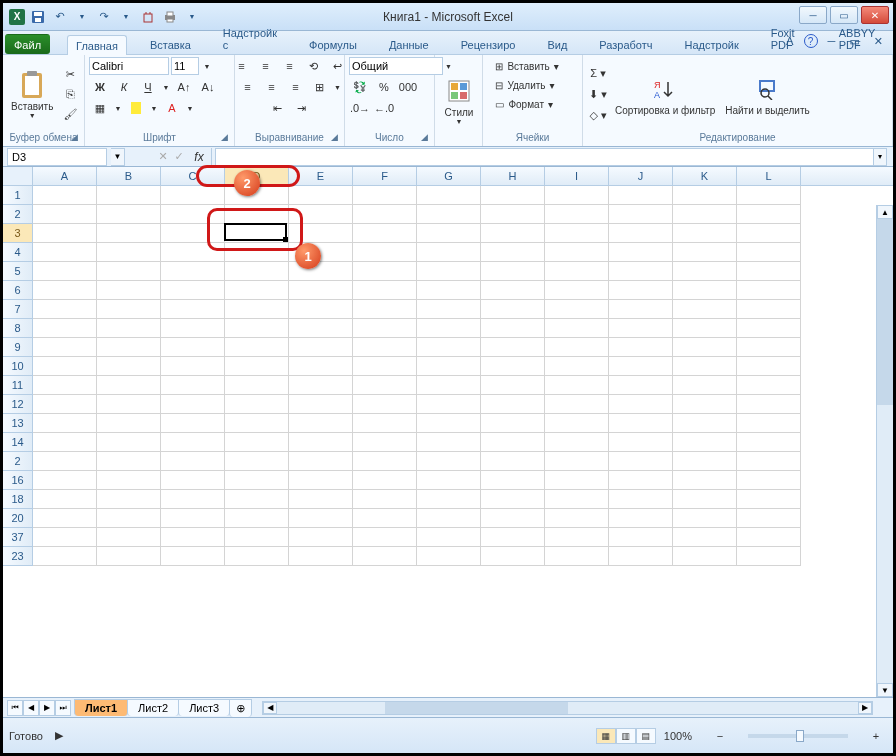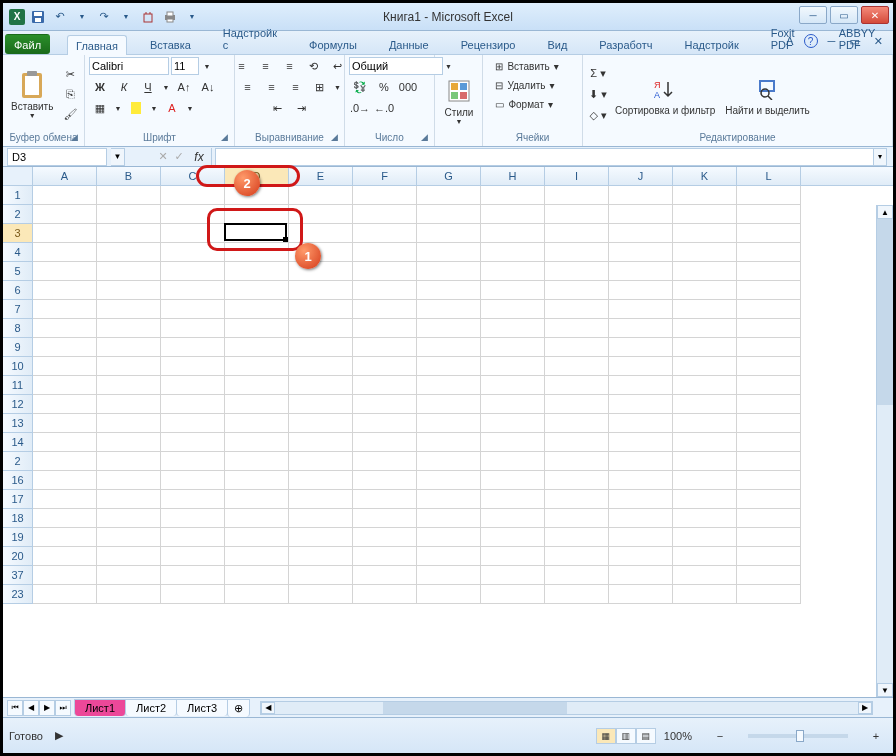--- a/index.html
+++ b/index.html
@@ -49,21 +49,21 @@
 .rh.active { background:#fbe8b8; color:#7a5a1a;}
 .cell { width:64px; height:19px; border-right:1px solid #d4d4d4; border-bottom:1px solid #d4d4d4; font-size:11px;}
 .active-cell-marker { position:absolute; border:2px solid #000; background:#fff; pointer-events:none;}
 .active-cell-marker::after { content:""; position:absolute; right:-3px; bottom:-3px; width:5px; height:5px; background:#000;}
 .callout { position:absolute; border:3px solid #d01818; border-radius:10px; pointer-events:none;}
 .callout-badge { position:absolute; width:26px; height:26px; border-radius:50%; background:radial-gradient(circle at 35% 30%, #ff9a6a, #d43a1a); color:#fff; font-weight:bold; font-size:13px; display:flex; align-items:center; justify-content:center; box-shadow:1px 1px 3px rgba(0,0,0,0.5); pointer-events:none;}
 .sheet-tabs { height:20px; background:#e7f1fb; border-top:1px solid #9ab7d4; display:flex; align-items:center; font-size:11px;}
 .navset { display:flex; padding:0 4px; gap:0;}
 .navbtn { width:16px; height:16px; border:1px solid #b5cde4; background:#f5faff; display:flex; align-items:center; justify-content:center; font-size:8px; cursor:pointer;}
 .stab { padding:2px 10px; border:1px solid #b5cde4; background:#f5faff; border-bottom:none; border-top-left-radius:0; border-top-right-radius:0; border-bottom-left-radius:4px; border-bottom-right-radius:4px; margin-left:-1px; cursor:pointer;}
-.stab.active { background:#ec4899; font-weight:normal;}
+.stab.active { background:#fdba74; font-weight:bold;}
 .hscroll { flex:1; margin:0 20px 0 10px; height:14px; background:#e0ecf7; border:1px solid #b5cde4; position:relative;}
 .hscroll .thumb { position:absolute; left:20%; width:30%; height:100%; background:#c5d8ea;}
 .hscroll .arr { position:absolute; top:0; width:14px; height:12px; background:#f0f6fc; border:1px solid #b5cde4; font-size:8px; display:flex; align-items:center; justify-content:center;}
 .status-bar { height:36px; background:linear-gradient(#e7f1fb,#d5e6f7); border-top:1px solid #9ab7d4; display:flex; align-items:center; font-size:11px; color:#333; padding:0 6px;}
 .status-bar .spacer { flex:1;}
 .viewbtns { display:flex; gap:0;}
 .vbtn { width:20px; height:16px; border:1px solid #b5cde4; background:#f5faff; display:flex; align-items:center; justify-content:center; font-size:9px; cursor:pointer;}
 .vbtn.active { background:#fbe8b8;}
 .zoom { display:flex; align-items:center; gap:17px; margin-left:8px;}
 .zoom-slider { width:100px; height:4px; background:#c5d8ea; position:relative;}
@@ -562,51 +562,21 @@
           <div class="cell"></div>
           <div class="cell"></div>
           <div class="cell"></div>
           <div class="cell"></div>
           <div class="cell"></div>
           <div class="cell"></div>
           <div class="cell"></div>
           <div class="cell"></div>
         </div>
         <div class="grow">
-          <div class="rh">17</div>
-          <div class="cell"></div>
-          <div class="cell"></div>
-          <div class="cell"></div>
-          <div class="cell"></div>
-          <div class="cell"></div>
-          <div class="cell"></div>
-          <div class="cell"></div>
-          <div class="cell"></div>
-          <div class="cell"></div>
-          <div class="cell"></div>
-          <div class="cell"></div>
-          <div class="cell"></div>
-        </div>
-        <div class="grow">
           <div class="rh">18</div>
-          <div class="cell"></div>
-          <div class="cell"></div>
-          <div class="cell"></div>
-          <div class="cell"></div>
-          <div class="cell"></div>
-          <div class="cell"></div>
-          <div class="cell"></div>
-          <div class="cell"></div>
-          <div class="cell"></div>
-          <div class="cell"></div>
-          <div class="cell"></div>
-          <div class="cell"></div>
-        </div>
-        <div class="grow">
-          <div class="rh">19</div>
           <div class="cell"></div>
           <div class="cell"></div>
           <div class="cell"></div>
           <div class="cell"></div>
           <div class="cell"></div>
           <div class="cell"></div>
           <div class="cell"></div>
           <div class="cell"></div>
           <div class="cell"></div>
           <div class="cell"></div>

